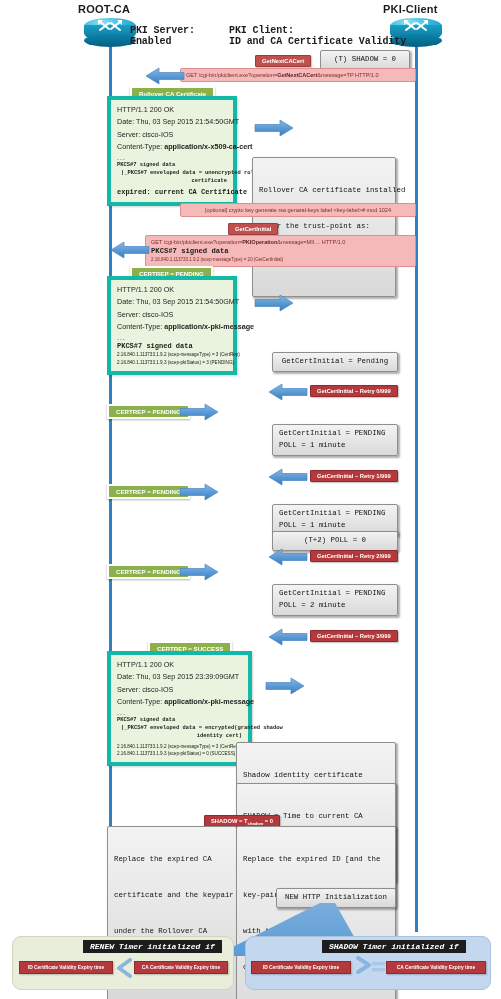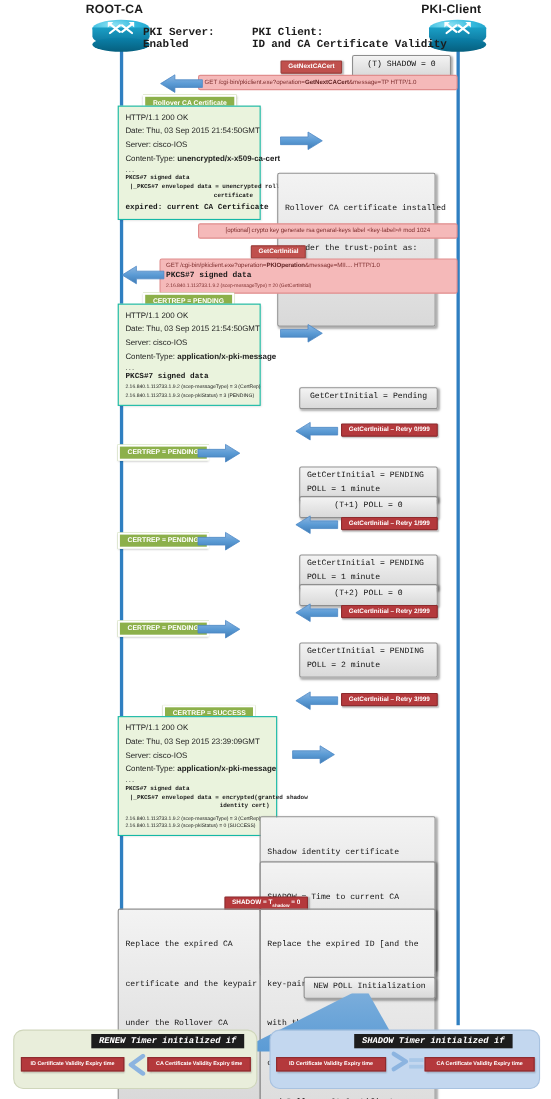--- a/index.html
+++ b/index.html
@@ -93,21 +93,21 @@
   
   .greentag {
     position:absolute; background:#8cb04a; border:2px solid #ffffff;
     color:#ffffff; font-size:6.2px; font-weight:bold;
     padding:2px 7px; white-space:nowrap;
     box-shadow:0 1px 2px rgba(0,0,0,0.3);
   }
 
   
   .greenbox {
-    position:absolute; background:#eaf3dd; border:1px solid #14b8a6;
+    position:absolute; background:#eaf3dd; border:4px solid #14b8a6;
     padding:4px 6px 5px 6px;
     box-shadow:1px 1px 2px rgba(0,0,0,0.18);
   }
   .greenbox .hdr {
     font-size:7.2px; line-height:1.72; color:#1d1d1d; white-space:nowrap;
   }
   .greenbox .hdr b { font-weight:bold; }
   .greenbox .dots { font-size:7px; color:#333; line-height:1.0; letter-spacing:1px; }
   .greenbox .mono {
     font-family:"Liberation Mono", monospace; font-size:5.4px;
@@ -204,42 +204,42 @@
         </defs>
       <path d="M1 10 L14 2 L14 6.5 L39 6.5 L39 13.5 L14 13.5 L14 18 Z" fill="url(#agl)" stroke="#4a86c4" stroke-width="0.7"></path>
     </svg>
   </div>
 
   <div class="greentag" style="left:130px; top:86px;">Rollover CA Certificate</div>
   <div class="greenbox" style="left:107px; top:96px; width:130px;">
     <div class="hdr">HTTP/1.1 200 OK</div>
     <div class="hdr">Date: Thu, 03 Sep 2015 21:54:50GMT</div>
     <div class="hdr">Server: cisco-IOS</div>
-    <div class="hdr"><span>Content-Type: </span><b>unencrypted/x-x509-ca-cert</b></div>
+    <div class="hdr"><span>Content-Type: </span><b>application/x-x509-ca-cert</b></div>
     <div class="dots">...</div>
     <div class="mono">PKCS#7 signed data</div>
     <div class="mono indent">|_PKCS#7 enveloped data = unencrypted rollover CA</div>
     <div class="mono rjust">certificate</div>
     <div class="mono big" style="margin-top:1px;">expired: current CA Certificate</div>
   </div>
 
   <div class="arrow" style="left:252px; top:118px;">
     <svg width="42" height="20" viewBox="0 0 42 20">
       <defs>
           <linearGradient id="agr" x1="0" y1="0" x2="0" y2="1">
         <stop offset="0" stop-color="#8cb6e0"></stop>
             <stop offset="0.5" stop-color="#5b9bd5"></stop>
             <stop offset="1" stop-color="#3f7cb5"></stop>
       </linearGradient>
         </defs>
       <path d="M41 10 L28 2 L28 6.5 L3 6.5 L3 13.5 L28 13.5 L28 18 Z" fill="url(#agr)" stroke="#4a86c4" stroke-width="0.7"></path>
     </svg>
   </div>
 
-  <div class="greybox" style="left:252px; top:157px; width:144px;text-align:center;">
+  <div class="greybox" style="left:252px; top:157px; width:144px;">
     <div>Rollover CA certificate installed</div>
     <div>under the trust-point as:</div>
     <div style="font-weight:bold;">CA Certificate (Rollover)</div>
   </div>
 
   <div class="redbar" style="left:180px; top:203px; width:236px; text-align:center;">[optional] crypto key generate rsa genaral-keys label &lt;key-label&gt;# mod 1024</div>
 
   <div class="redtag pale" style="left:228px; top:223px;">GetCertInitial</div>
   <div class="redbar" style="left:145px; top:235px; width:271px;">
     <div><span>GET /cgi-bin/pkiclient.exe?operation=</span><b>PKIOperation</b><span>&amp;message=MII.... HTTP/1.0</span></div>
@@ -279,21 +279,20 @@
 
   <div class="greentag" style="left:107px; top:404px;">CERTREP = PENDING</div>
   <div class="arrow" style="left:177px; top:402px;">
     <svg width="42" height="20" viewBox="0 0 42 20">
       <path d="M41 10 L28 2 L28 6.5 L3 6.5 L3 13.5 L28 13.5 L28 18 Z" fill="url(#agr)" stroke="#4a86c4" stroke-width="0.7"></path>
     </svg>
   </div>
 
   <div class="greybox" style="left:272px; top:424px; width:126px;">GetCertInitial = PENDING
 POLL = 1 minute</div>
-  <div class="greybox" style="left:272px; top:451px; width:126px; text-align:center;">(T+1) POLL = 0</div>
   <div class="redtag" style="left:310px; top:470px;">GetCertInitial – Retry 1/999</div>
   <div class="arrow" style="left:268px; top:467px;">
     <svg width="40" height="20" viewBox="0 0 40 20">
       <path d="M1 10 L14 2 L14 6.5 L39 6.5 L39 13.5 L14 13.5 L14 18 Z" fill="url(#agl)" stroke="#4a86c4" stroke-width="0.7"></path>
     </svg>
   </div>
 
   <div class="greentag" style="left:107px; top:484px;">CERTREP = PENDING</div>
   <div class="arrow" style="left:177px; top:482px;">
     <svg width="42" height="20" viewBox="0 0 42 20">
@@ -367,21 +366,21 @@
   </div>
 
   <div class="greybox" style="left:236px; top:826px; width:160px;">
     <div>Replace the expired ID [and the</div>
     <div>key-pair] and CA certificate</div>
     <div>with the Rollover ID</div>
     <div>certificate [and the keypair]</div>
     <div>and Rollover CA Certificate.</div>
   </div>
 
-  <div class="greybox" style="left:276px; top:888px; width:120px; text-align:center;">NEW POLL Initialization</div>
+  <div class="greybox" style="left:276px; top:888px; width:120px; text-align:center;">NEW HTTP Initialization</div>
 
   <div class="cmp" style="left:215px; top:903px;">
     <svg width="150" height="55" viewBox="0 0 150 55">
       <defs>
           <linearGradient id="flg" x1="0" y1="0" x2="0" y2="1">
         <stop offset="0" stop-color="#7aaddb"></stop>
             <stop offset="1" stop-color="#5b9bd5"></stop>
       </linearGradient>
         </defs>
       <path d="M105 0 L120 0 L150 53 L0 53 Z" fill="url(#flg)"></path>

